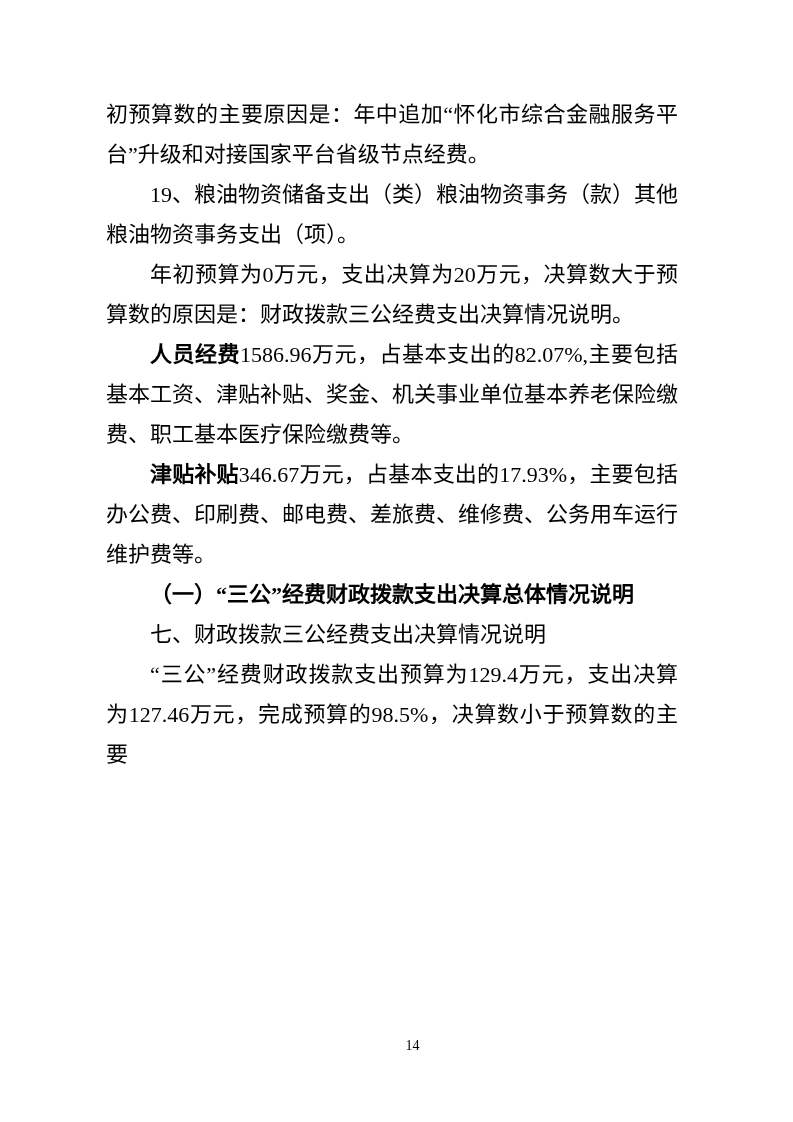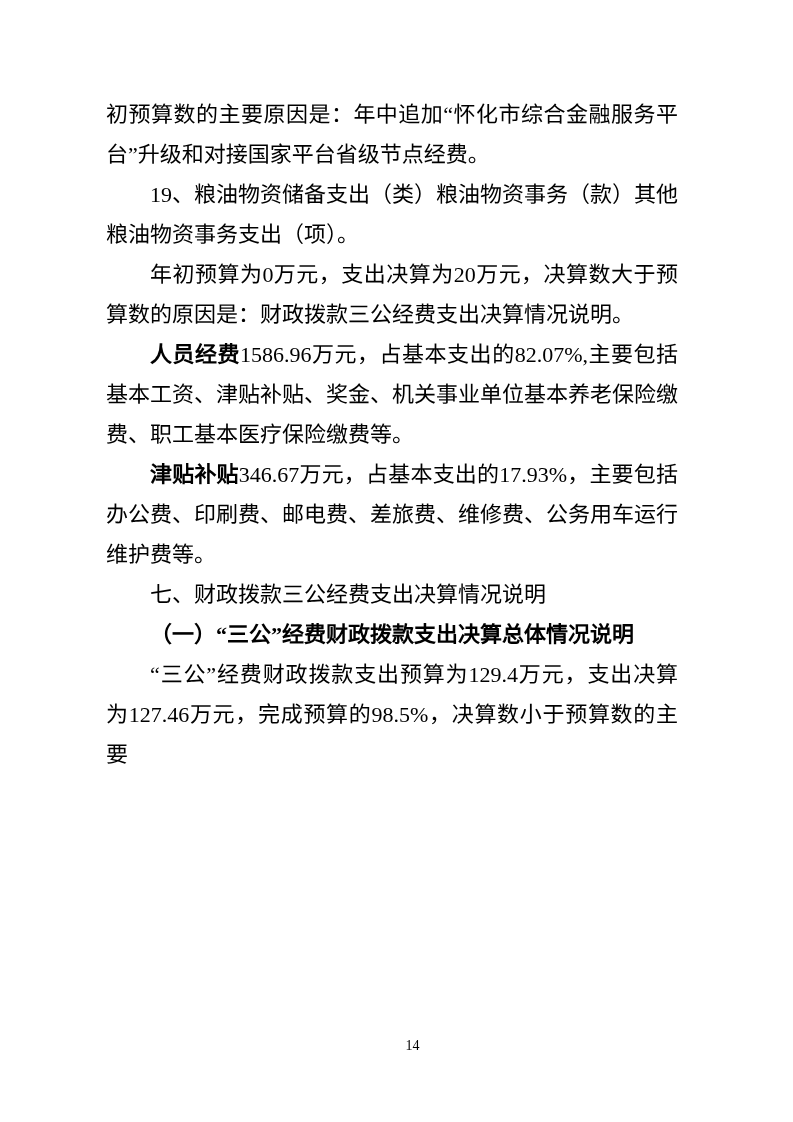--- a/index.html
+++ b/index.html
@@ -63,22 +63,22 @@
     <p><span class="lead"></span><span>19、粮油物资储备支出（类）粮油物资事务（款）其他粮油物资事务支出（项）。</span></p>
 
     <p><span class="lead"></span><span>年初预算为0万元，支出决算为20万元，决算数大于预算数的原因是：财政拨款三公经费支出决算情况说明。</span></p>
 
 
 
     <p><span class="lead">人员经费</span><span>1586.96万元，占基本支出的82.07%,主要包括基本工资、津贴补贴、奖金、机关事业单位基本养老保险缴费、职工基本医疗保险缴费等。</span></p>
 
     <p><span class="lead">津贴补贴</span><span>346.67万元，占基本支出的17.93%，主要包括办公费、印刷费、邮电费、差旅费、维修费、公务用车运行维护费等。</span></p>
 
+    <p><span class="lead">（一）“三公”经费财政拨款支出决算总体情况说明</span><span></span></p>
+
     <p><span class="lead"></span><span>七、财政拨款三公经费支出决算情况说明</span></p>
-
-    <p><span class="lead">（一）“三公”经费财政拨款支出决算总体情况说明</span><span></span></p>
 
     <p><span class="lead"></span><span>“三公”经费财政拨款支出预算为129.4万元，支出决算为127.46万元，完成预算的98.5%，决算数小于预算数的主要</span></p>
 
   </div>
 
   <div class="page-footer">14</div>
 </div>
 
 </body></html>

